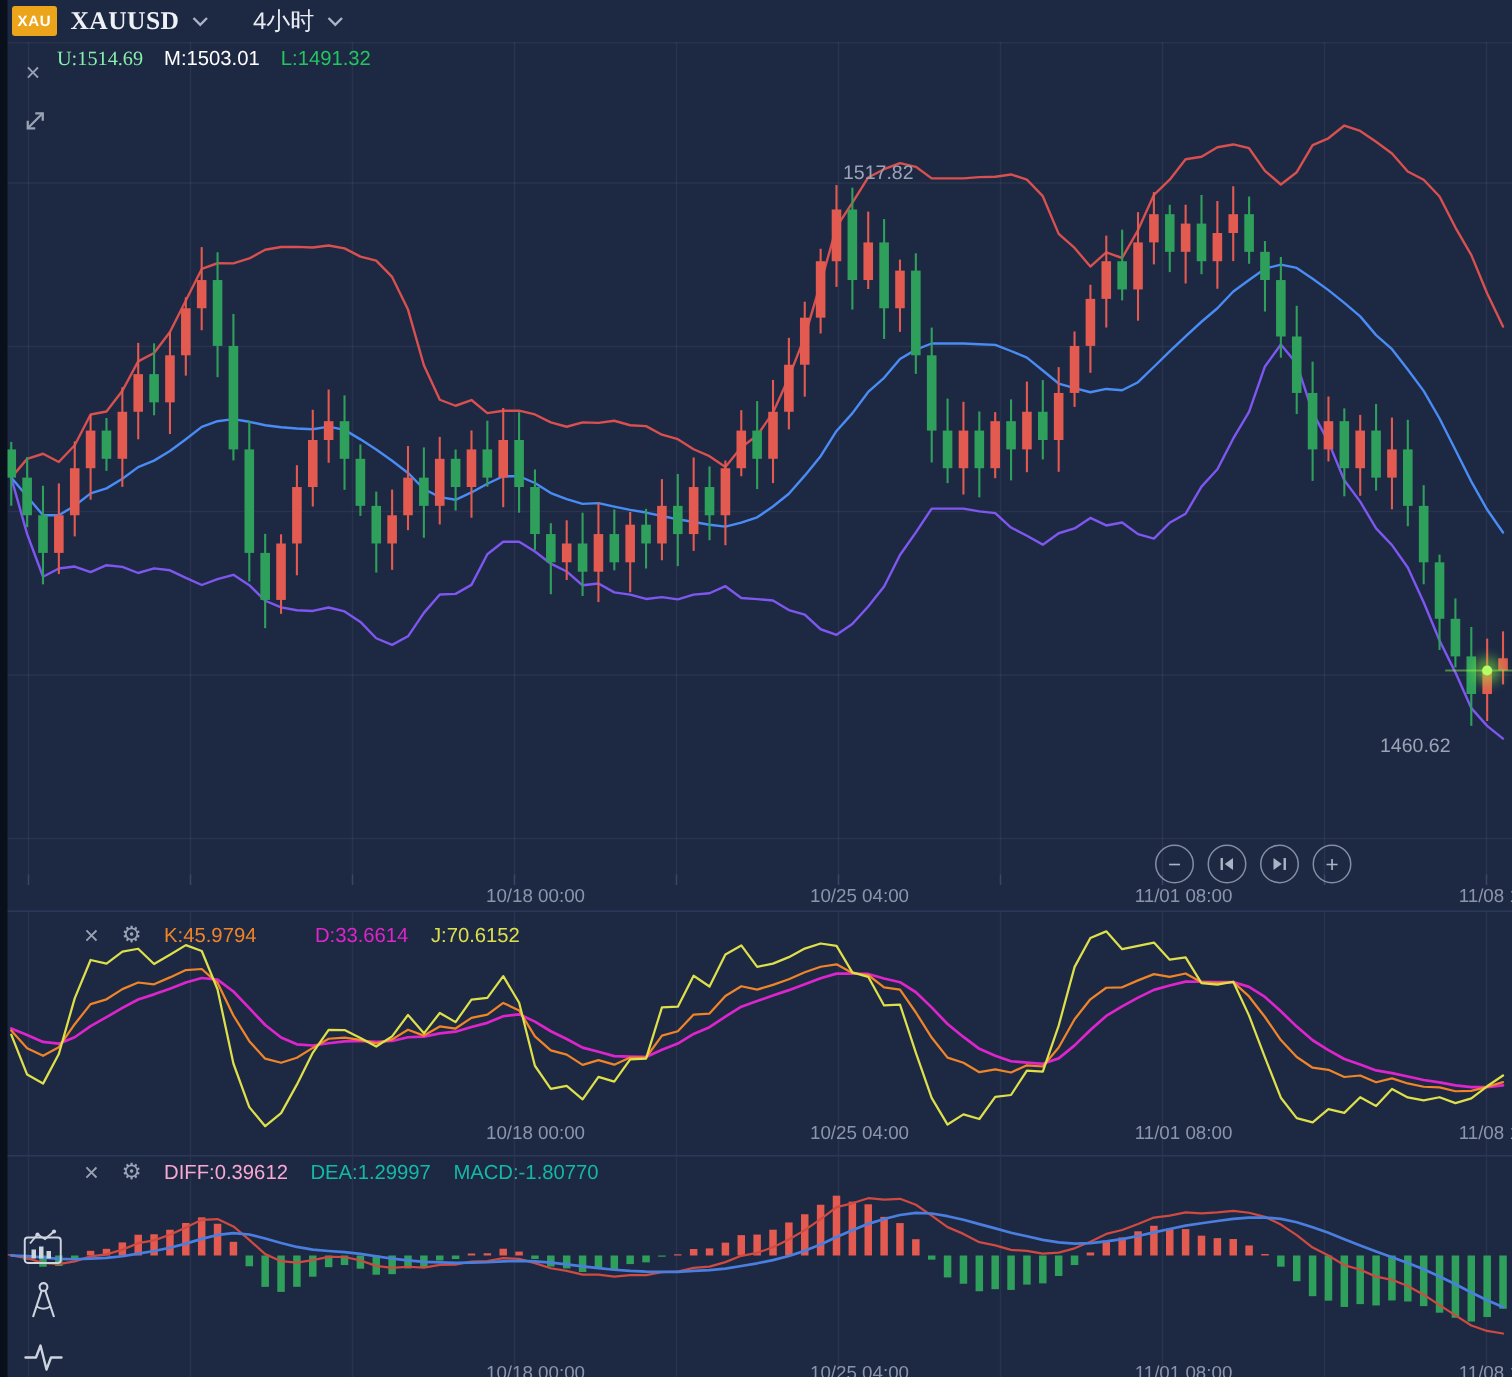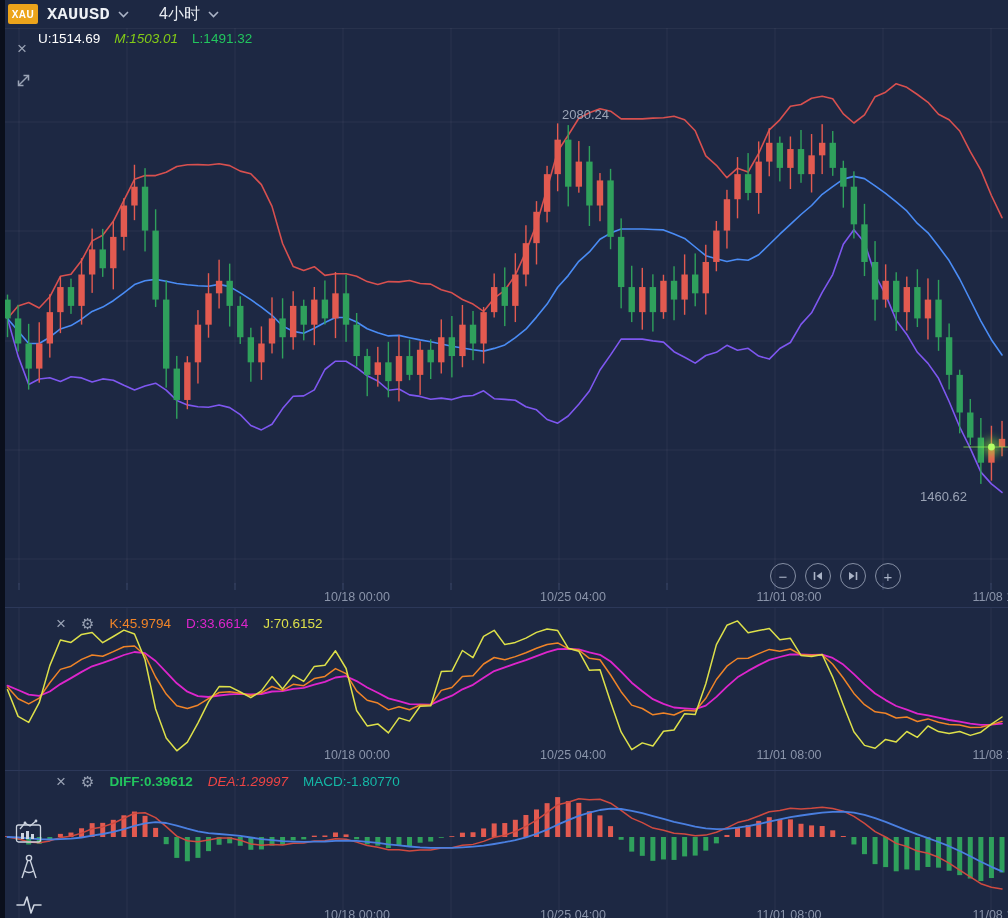--- a/index.html
+++ b/index.html
@@ -12,33 +12,33 @@
   .abs{position:absolute;}
   svg.layer{position:absolute;left:0;z-index:1;display:block;}
   .left-strip{left:0;top:0;width:5px;height:918px;background:#0a0f1c;z-index:4;}
   .hdr-sep{left:0;top:28px;width:1008px;height:1px;background:rgba(255,255,255,0.05);z-index:2;}
   .divider{left:0;width:1008px;height:1px;background:#2c3859;z-index:3;}
 
   
   .header{left:0;top:0;width:831px;height:28px;z-index:6;display:flex;align-items:center;}
   .badge{margin-left:8px;width:30px;height:20px;background:#eca41b;border-radius:2px;
     color:#fff;font-size:10px;font-weight:700;display:flex;align-items:center;justify-content:center;letter-spacing:.5px;}
-  .symbol{margin-left:9px;color:#eef1f6;font-size:17px;font-weight:700;letter-spacing:.3px;display:flex;align-items:center;cursor:pointer;background:none;border:none;padding:0;font-family:Liberation Mono, monospace;}
+  .symbol{margin-left:9px;color:#eef1f6;font-size:17px;font-weight:700;letter-spacing:.3px;display:flex;align-items:center;cursor:pointer;background:none;border:none;padding:0;font-family:Liberation Serif, serif;}
   .timeframe{margin-left:30px;color:#e8ecf2;font-size:16px;font-weight:400;display:flex;align-items:center;cursor:pointer;background:none;border:none;padding:0;font-family:inherit;}
   .chev{margin-left:8px;}
 
   .boll-row{left:38px;top:31px;z-index:6;display:flex;gap:14px;font-size:13.5px;}
-  .u-val{color:#ffffff;} .m-val{color:#84cc16;font-style:italic;} .l-val{color:#22c55e;}
+  .u-val{color:#86efac;font-family:Liberation Serif, serif;} .m-val{color:#ffffff;} .l-val{color:#22c55e;}
 
   .xicon{color:#9aa3b5;font-size:17px;line-height:14px;z-index:7;cursor:pointer;}
   .gearicon{color:#9aa3b5;font-size:15px;line-height:14px;z-index:7;cursor:pointer;}
 
   .panel-hdr{z-index:7;display:flex;align-items:center;gap:15px;font-size:13.5px;}
-  .k-val{color:#f08428;} .d-val{color:#dd25cc;} .j-val{color:#dde04a;}
-  .diff-val{color:#22c55e;font-weight:bold;} .dea-val{color:#ef4444;font-style:italic;} .macd-val{color:#14b8a6;}
+  .k-val{color:#f08428;} .d-val{color:#dd25cc;margin-left:24px;} .j-val{color:#dde04a;}
+  .diff-val{color:#f9a8d4;} .dea-val{color:#14b8a6;} .macd-val{color:#14b8a6;}
 
   .axis-label{position:absolute;transform:translateX(-50%);color:#8a94aa;font-size:12.5px;white-space:nowrap;z-index:5;margin-left:14px;}
   .annot{position:absolute;color:#9aa3b5;font-size:13px;z-index:5;white-space:nowrap;}
 
   .zoom-btn{position:absolute;top:563px;width:26px;height:26px;border:1.5px solid rgba(150,160,180,.85);
     border-radius:50%;color:#aab3c6;background:transparent;display:flex;align-items:center;justify-content:center;
     font-size:15px;z-index:8;cursor:pointer;padding:0;box-sizing:border-box;}
   .tool{position:absolute;left:14px;z-index:8;cursor:pointer;}
 </style>
 </head>
@@ -424,21 +424,21 @@
   <span class="l-val">L:1491.32</span>
 </div>
 
 <div class="abs xicon" style="left:17px;top:42px;">×</div>
 <svg class="abs" style="left:15px;top:72px;z-index:7;cursor:pointer;" width="17" height="17" viewBox="0 0 17 17">
   <line x1="3.5" y1="13.5" x2="13.5" y2="3.5" stroke="#9aa3b5" stroke-width="1.5"></line>
   <polyline points="3.5,8.5 3.5,13.5 8.5,13.5" fill="none" stroke="#9aa3b5" stroke-width="1.5"></polyline>
   <polyline points="8.5,3.5 13.5,3.5 13.5,8.5" fill="none" stroke="#9aa3b5" stroke-width="1.5"></polyline>
 </svg>
 
-<div class="annot" style="left:562px;top:107px;">2080.24</div>
+<div class="annot" style="left:562px;top:107px;">1517.82</div>
 <div class="annot" style="left:920px;top:489px;">1460.62</div>
 
 <div class="axis-label" style="left:343px;top:590px;">10/18 00:00</div>
 <div class="axis-label" style="left:559px;top:590px;">10/25 04:00</div>
 <div class="axis-label" style="left:775px;top:590px;">11/01 08:00</div>
 <div class="axis-label" style="left:991px;top:590px;">11/08 12:00</div>
 
 <div class="axis-label" style="left:343px;top:748px;">10/18 00:00</div>
 <div class="axis-label" style="left:559px;top:748px;">10/25 04:00</div>
 <div class="axis-label" style="left:775px;top:748px;">11/01 08:00</div>

